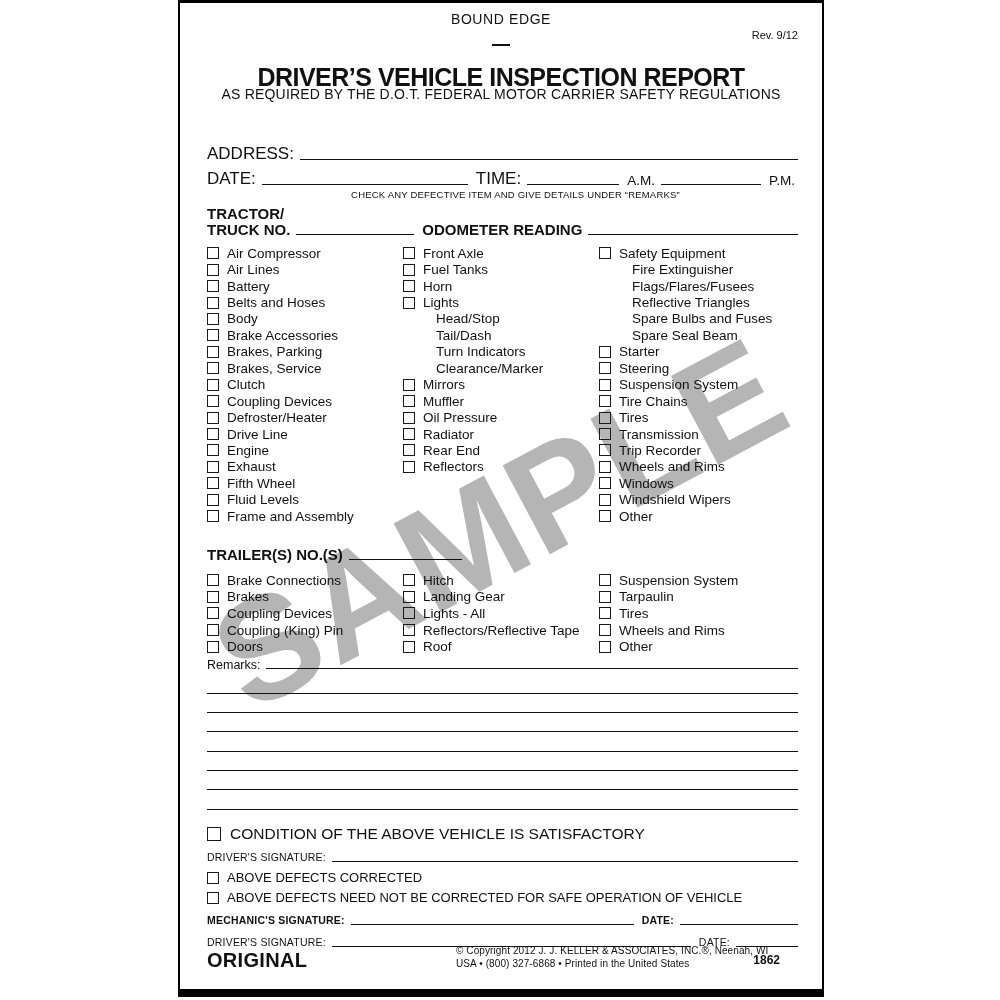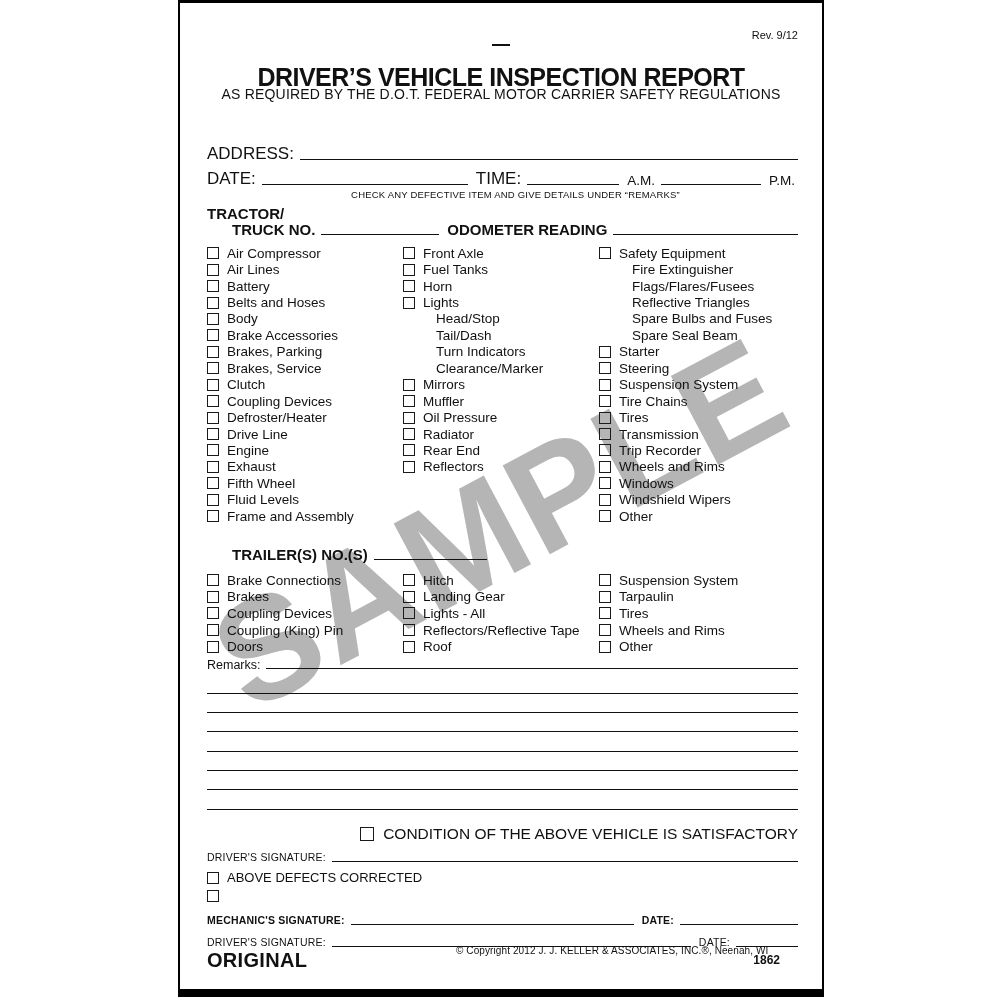--- a/index.html
+++ b/index.html
@@ -20,21 +20,21 @@
   }
   .ink{position:absolute;left:0;top:0;right:0;bottom:0;z-index:1;}
   .center{position:absolute;left:0;right:0;text-align:center;}
   .bound-edge{top:8px;font-size:14px;letter-spacing:.6px;}
   .rev{position:absolute;top:26px;right:24px;font-size:11px;}
   .dash{position:absolute;top:41px;left:50%;margin-left:-9px;width:18px;border-top:2px solid #111;}
   .title{top:60px;font-size:25px;font-weight:bold;letter-spacing:-.5px;white-space:nowrap;}
   .subtitle{top:83px;font-size:14px;letter-spacing:.2px;}
   .frow{position:absolute;left:27px;right:24px;display:flex;align-items:flex-end;white-space:nowrap;}
   .flabel{font-size:17px;line-height:19px;}
-  .blabel{font-size:15px;line-height:16px;font-weight:bold;margin-left:25px;}
+  .blabel{font-size:15px;line-height:16px;font-weight:bold;}
   .slabel{font-size:10.5px;line-height:12px;letter-spacing:.2px;}
   .mlabel{font-size:13.5px;line-height:15px;}
   .rlabel{font-size:12.5px;line-height:14px;}
   .fline{flex:1;height:0;border-bottom:1.5px solid #111;margin:0 0 3px 6px;}
   .fline.fixed{flex:none;}
   .dlab{margin-left:8px;}
   .note{top:186px;font-size:9.5px;letter-spacing:.2px;padding-left:29px;}
   .theading{position:absolute;left:27px;top:203px;font-size:15px;font-weight:bold;line-height:16px;}
   .ccol{position:absolute;}
   .col1{left:27px;width:196px;}
@@ -55,20 +55,21 @@
   .formnum{position:absolute;right:42px;top:950px;font-size:12px;font-weight:bold;}
 </style>
 </head>
 <body>
 
 <div class="page">
   <div class="watermark">SAMPLE</div>
 
   <div class="ink">
 
+    <div class="center bound-edge">BOUND EDGE</div>
     <div class="rev">Rev. 9/12</div>
     <div class="dash"></div>
     <div class="center title">DRIVER’S VEHICLE INSPECTION REPORT</div>
     <div class="center subtitle">AS REQUIRED BY THE D.O.T. FEDERAL MOTOR CARRIER SAFETY REGULATIONS</div>
 
 
     <div class="frow" style="top:141px;text-align:right;">
       <span class="flabel">ADDRESS:</span>
       <span class="fline"></span>
     </div>
@@ -365,55 +366,57 @@
       <span class="fline"></span>
     </div>
     <div class="rline" style="top:690px;"></div>
     <div class="rline" style="top:709px;"></div>
     <div class="rline" style="top:728px;"></div>
     <div class="rline" style="top:748px;"></div>
     <div class="rline" style="top:767px;"></div>
     <div class="rline" style="top:786px;"></div>
     <div class="rline" style="top:806px;"></div>
 
-    <div class="frow defect-row" style="top:822px;justify-content:flex-end;">
+    <div class="frow defect-row" style="top:822px;">
       <span class="cbox-lg"></span>
       <span class="cond-label">CONDITION OF THE ABOVE VEHICLE IS SATISFACTORY</span>
     </div>
 
     <div class="frow" style="top:848px;">
       <span class="slabel">DRIVER'S SIGNATURE:</span>
       <span class="fline" style="margin-bottom:1px;"></span>
     </div>
 
     <div class="frow defect-row" style="top:867px;">
       <span class="cbox"></span>
       <span class="defect-label">ABOVE DEFECTS CORRECTED</span>
     </div>
 
     <div class="frow defect-row" style="top:887px;">
       <span class="cbox"></span>
+      <span class="defect-label">ABOVE DEFECTS NEED NOT BE CORRECTED FOR SAFE OPERATION OF VEHICLE</span>
     </div>
 
     <div class="frow" style="top:911px;font-weight:bold;">
       <span class="slabel">MECHANIC'S SIGNATURE:</span>
       <span class="fline" style="margin-bottom:1px;"></span>
       <span class="slabel dlab">DATE:</span>
       <span class="fline fixed" style="width:118px;margin-bottom:1px;"></span>
     </div>
 
     <div class="frow" style="top:933px;">
       <span class="slabel">DRIVER'S SIGNATURE:</span>
       <span class="fline" style="margin-bottom:1px;"></span>
       <span class="slabel dlab">DATE:</span>
       <span class="fline fixed" style="width:62px;margin-bottom:1px;"></span>
     </div>
 
     <div class="original">ORIGINAL</div>
     <div class="copyright">
       <div>© Copyright 2012 J. J. KELLER &amp; ASSOCIATES, INC.®, Neenah, WI</div>
+      <div>USA • (800) 327-6868 • Printed in the United States</div>
     </div>
     <div class="formnum">1862</div>
 
   </div>
 
   <div class="bottom-bar"></div>
 </div>
 
 </body></html>

